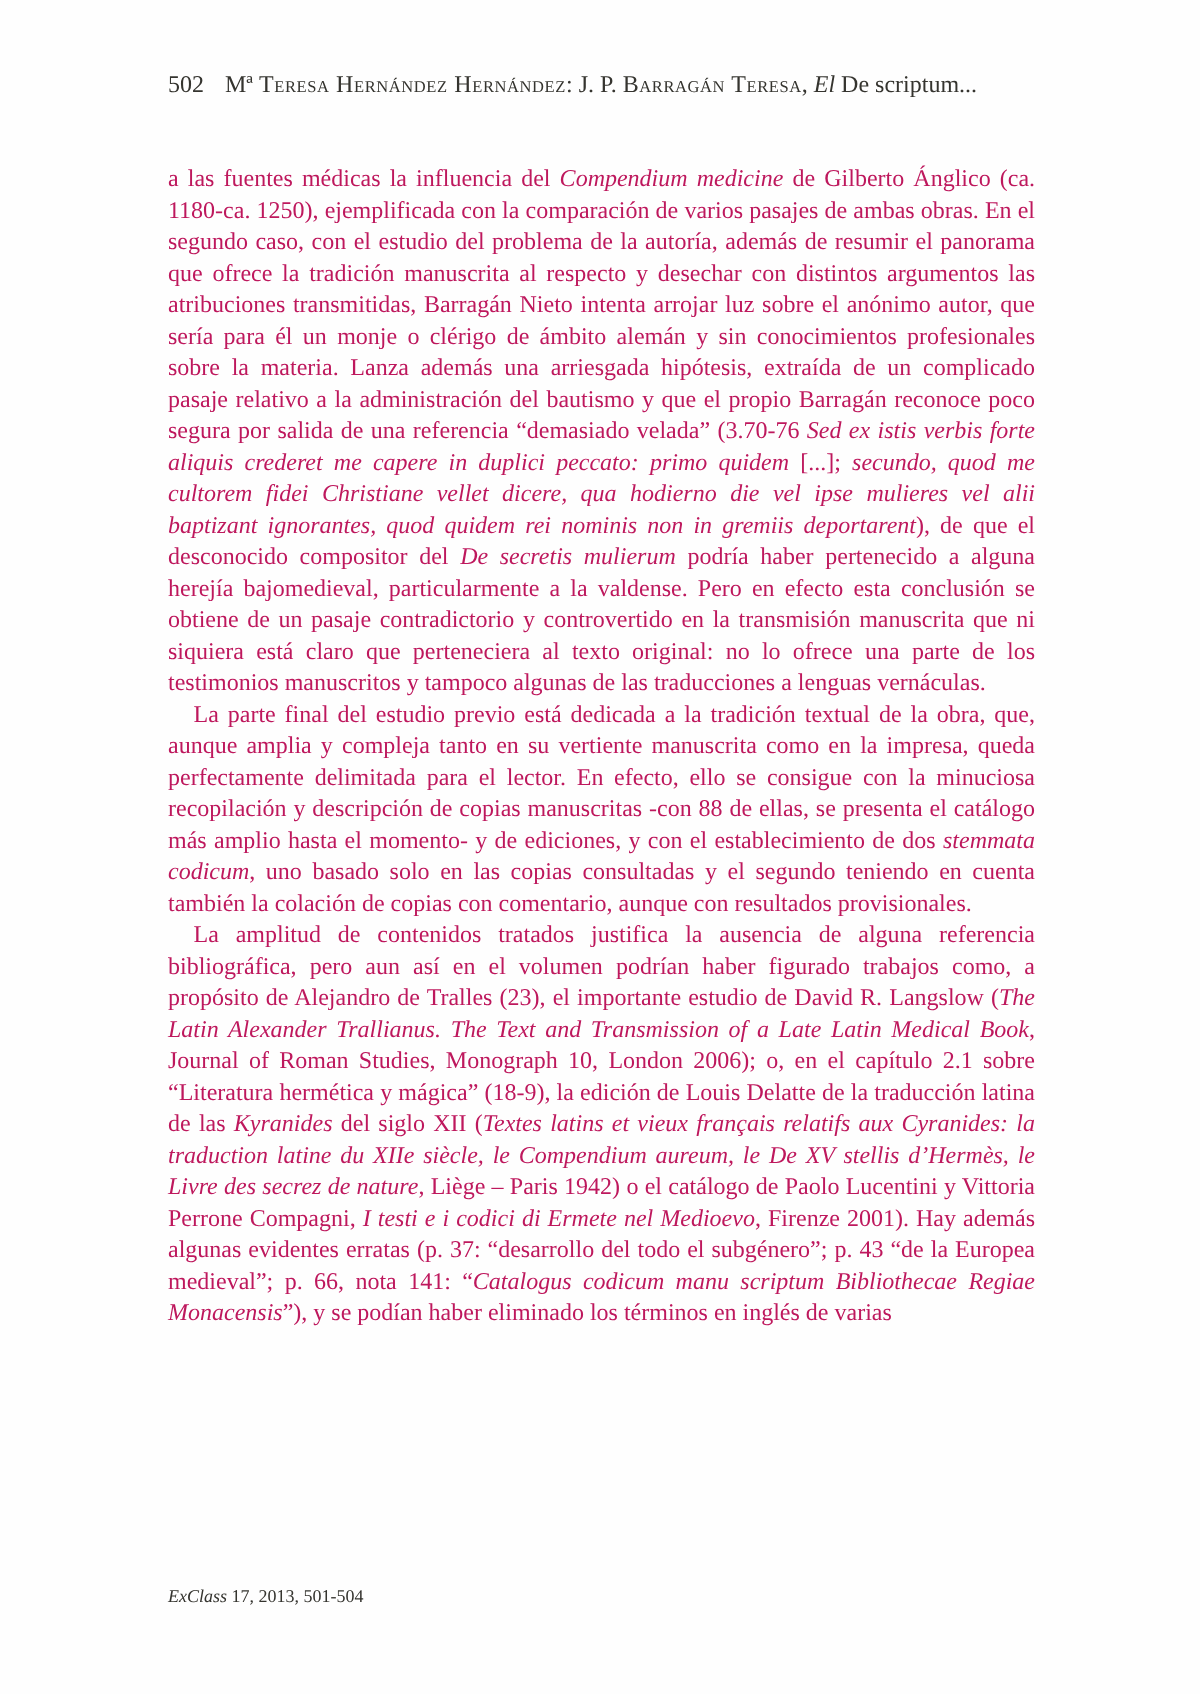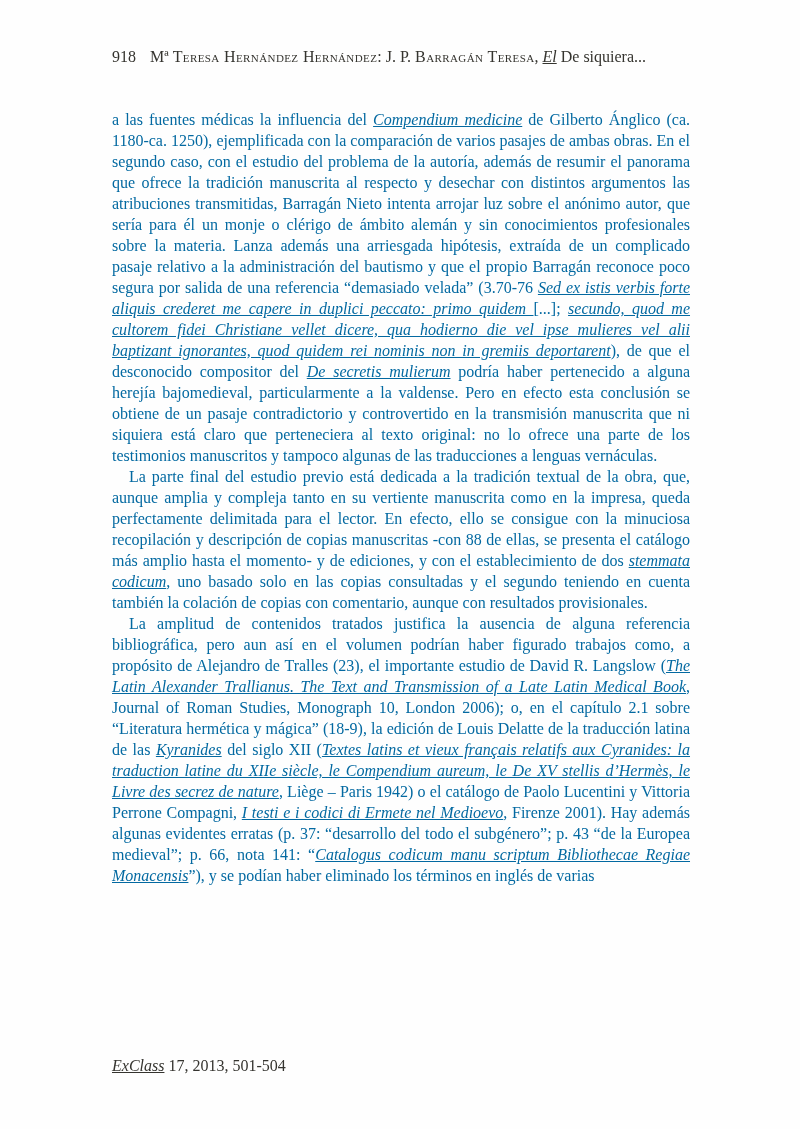--- a/index.html
+++ b/index.html
@@ -29,42 +29,42 @@
   }
   .pagenum { margin-right: 14px; }
   .body-text {
     position: absolute;
     top: 109px;
     left: 112px;
     width: 578px;
     font-size: 16px;
     line-height: 21px;
     text-align: justify;
-    color: #0369a1;
+    color: #be185d;
   }
   .para { margin: 0; padding: 0; }
   .para.indent { text-indent: 17px; }
-  .it { font-style: italic; text-decoration: underline; }
+  .it { font-style: italic; }
   .sc { font-variant: small-caps; letter-spacing: 0.4px; }
   .footline {
     position: absolute;
     top: 1057px;
     left: 112px;
-    font-size: 16px;
+    font-size: 12px;
     color: #35342f;
     white-space: nowrap;
   }
 </style>
 </head>
 <body>
 
 <div class="page">
 
   <header class="running-head">
-    <span class="pagenum">918</span><span class="running-title"><span>Mª </span><span class="sc">Teresa Hernández Hernández</span><span>: J. P. </span><span class="sc">Barragán Teresa</span><span>, </span><span class="it">El</span><span> De siquiera...</span></span>
+    <span class="pagenum">502</span><span class="running-title"><span>Mª </span><span class="sc">Teresa Hernández Hernández</span><span>: J. P. </span><span class="sc">Barragán Teresa</span><span>, </span><span class="it">El</span><span> De scriptum...</span></span>
   </header>
 
   <main class="body-text">
     <p class="para"><span>a las fuentes médicas la influencia del </span><span class="it">Compendium medicine</span><span> de Gilberto Ánglico (ca. 1180-ca. 1250), ejemplificada con la comparación de varios pasajes de ambas obras. En el segundo caso, con el estudio del problema de la autoría, además de resumir el panorama que ofrece la tradición manuscrita al respecto y desechar con distintos argumentos las atribuciones transmitidas, Barragán Nieto intenta arrojar luz sobre el anónimo autor, que sería para él un monje o clérigo de ámbito alemán y sin conocimientos profesionales sobre la materia. Lanza además una arriesgada hipótesis, extraída de un complicado pasaje relativo a la administración del bautismo y que el propio Barragán reconoce poco segura por salida de una referencia “demasiado velada” (3.70-76 </span><span class="it">Sed ex istis verbis forte aliquis crederet me capere in duplici peccato: primo quidem </span><span>[...]; </span><span class="it">secundo, quod me cultorem fidei Christiane vellet dicere, qua hodierno die vel ipse mulieres vel alii baptizant ignorantes, quod quidem rei nominis non in gremiis deportarent</span><span>), de que el desconocido compositor del </span><span class="it">De secretis mulierum</span><span> podría haber pertenecido a alguna herejía bajomedieval, particularmente a la valdense. Pero en efecto esta conclusión se obtiene de un pasaje contradictorio y controvertido en la transmisión manuscrita que ni siquiera está claro que perteneciera al texto original: no lo ofrece una parte de los testimonios manuscritos y tampoco algunas de las traducciones a lenguas vernáculas.</span></p>
     <p class="para indent"><span>La parte final del estudio previo está dedicada a la tradición textual de la obra, que, aunque amplia y compleja tanto en su vertiente manuscrita como en la impresa, queda perfectamente delimitada para el lector. En efecto, ello se consigue con la minuciosa recopilación y descripción de copias manuscritas -con 88 de ellas, se presenta el catálogo más amplio hasta el momento- y de ediciones, y con el establecimiento de dos </span><span class="it">stemmata codicum</span><span>, uno basado solo en las copias consultadas y el segundo teniendo en cuenta también la colación de copias con comentario, aunque con resultados provisionales.</span></p>
     <p class="para indent"><span>La amplitud de contenidos tratados justifica la ausencia de alguna referencia bibliográfica, pero aun así en el volumen podrían haber figurado trabajos como, a propósito de Alejandro de Tralles (23), el importante estudio de David R. Langslow (</span><span class="it">The Latin Alexander Trallianus. The Text and Transmission of a Late Latin Medical Book</span><span>, Journal of Roman Studies, Monograph 10, London 2006); o, en el capítulo 2.1 sobre “Literatura hermética y mágica” (18-9), la edición de Louis Delatte de la traducción latina de las </span><span class="it">Kyranides</span><span> del siglo XII (</span><span class="it">Textes latins et vieux français relatifs aux Cyranides: la traduction latine du XIIe siècle, le Compendium aureum, le De XV stellis d’Hermès, le Livre des secrez de nature</span><span>, Liège – Paris 1942) o el catálogo de Paolo Lucentini y Vittoria Perrone Compagni, </span><span class="it">I testi e i codici di Ermete nel Medioevo</span><span>, Firenze 2001). Hay además algunas evidentes erratas (p. 37: “desarrollo del todo el subgénero”; p. 43 “de la Europea medieval”; p. 66, nota 141: “</span><span class="it">Catalogus codicum manu scriptum Bibliothecae Regiae Monacensis</span><span>”), y se podían haber eliminado los términos en inglés de varias</span></p>
   </main>
 
   <footer class="footline">
     <span><span class="it">ExClass</span><span> 17, 2013, 501-504</span></span>

